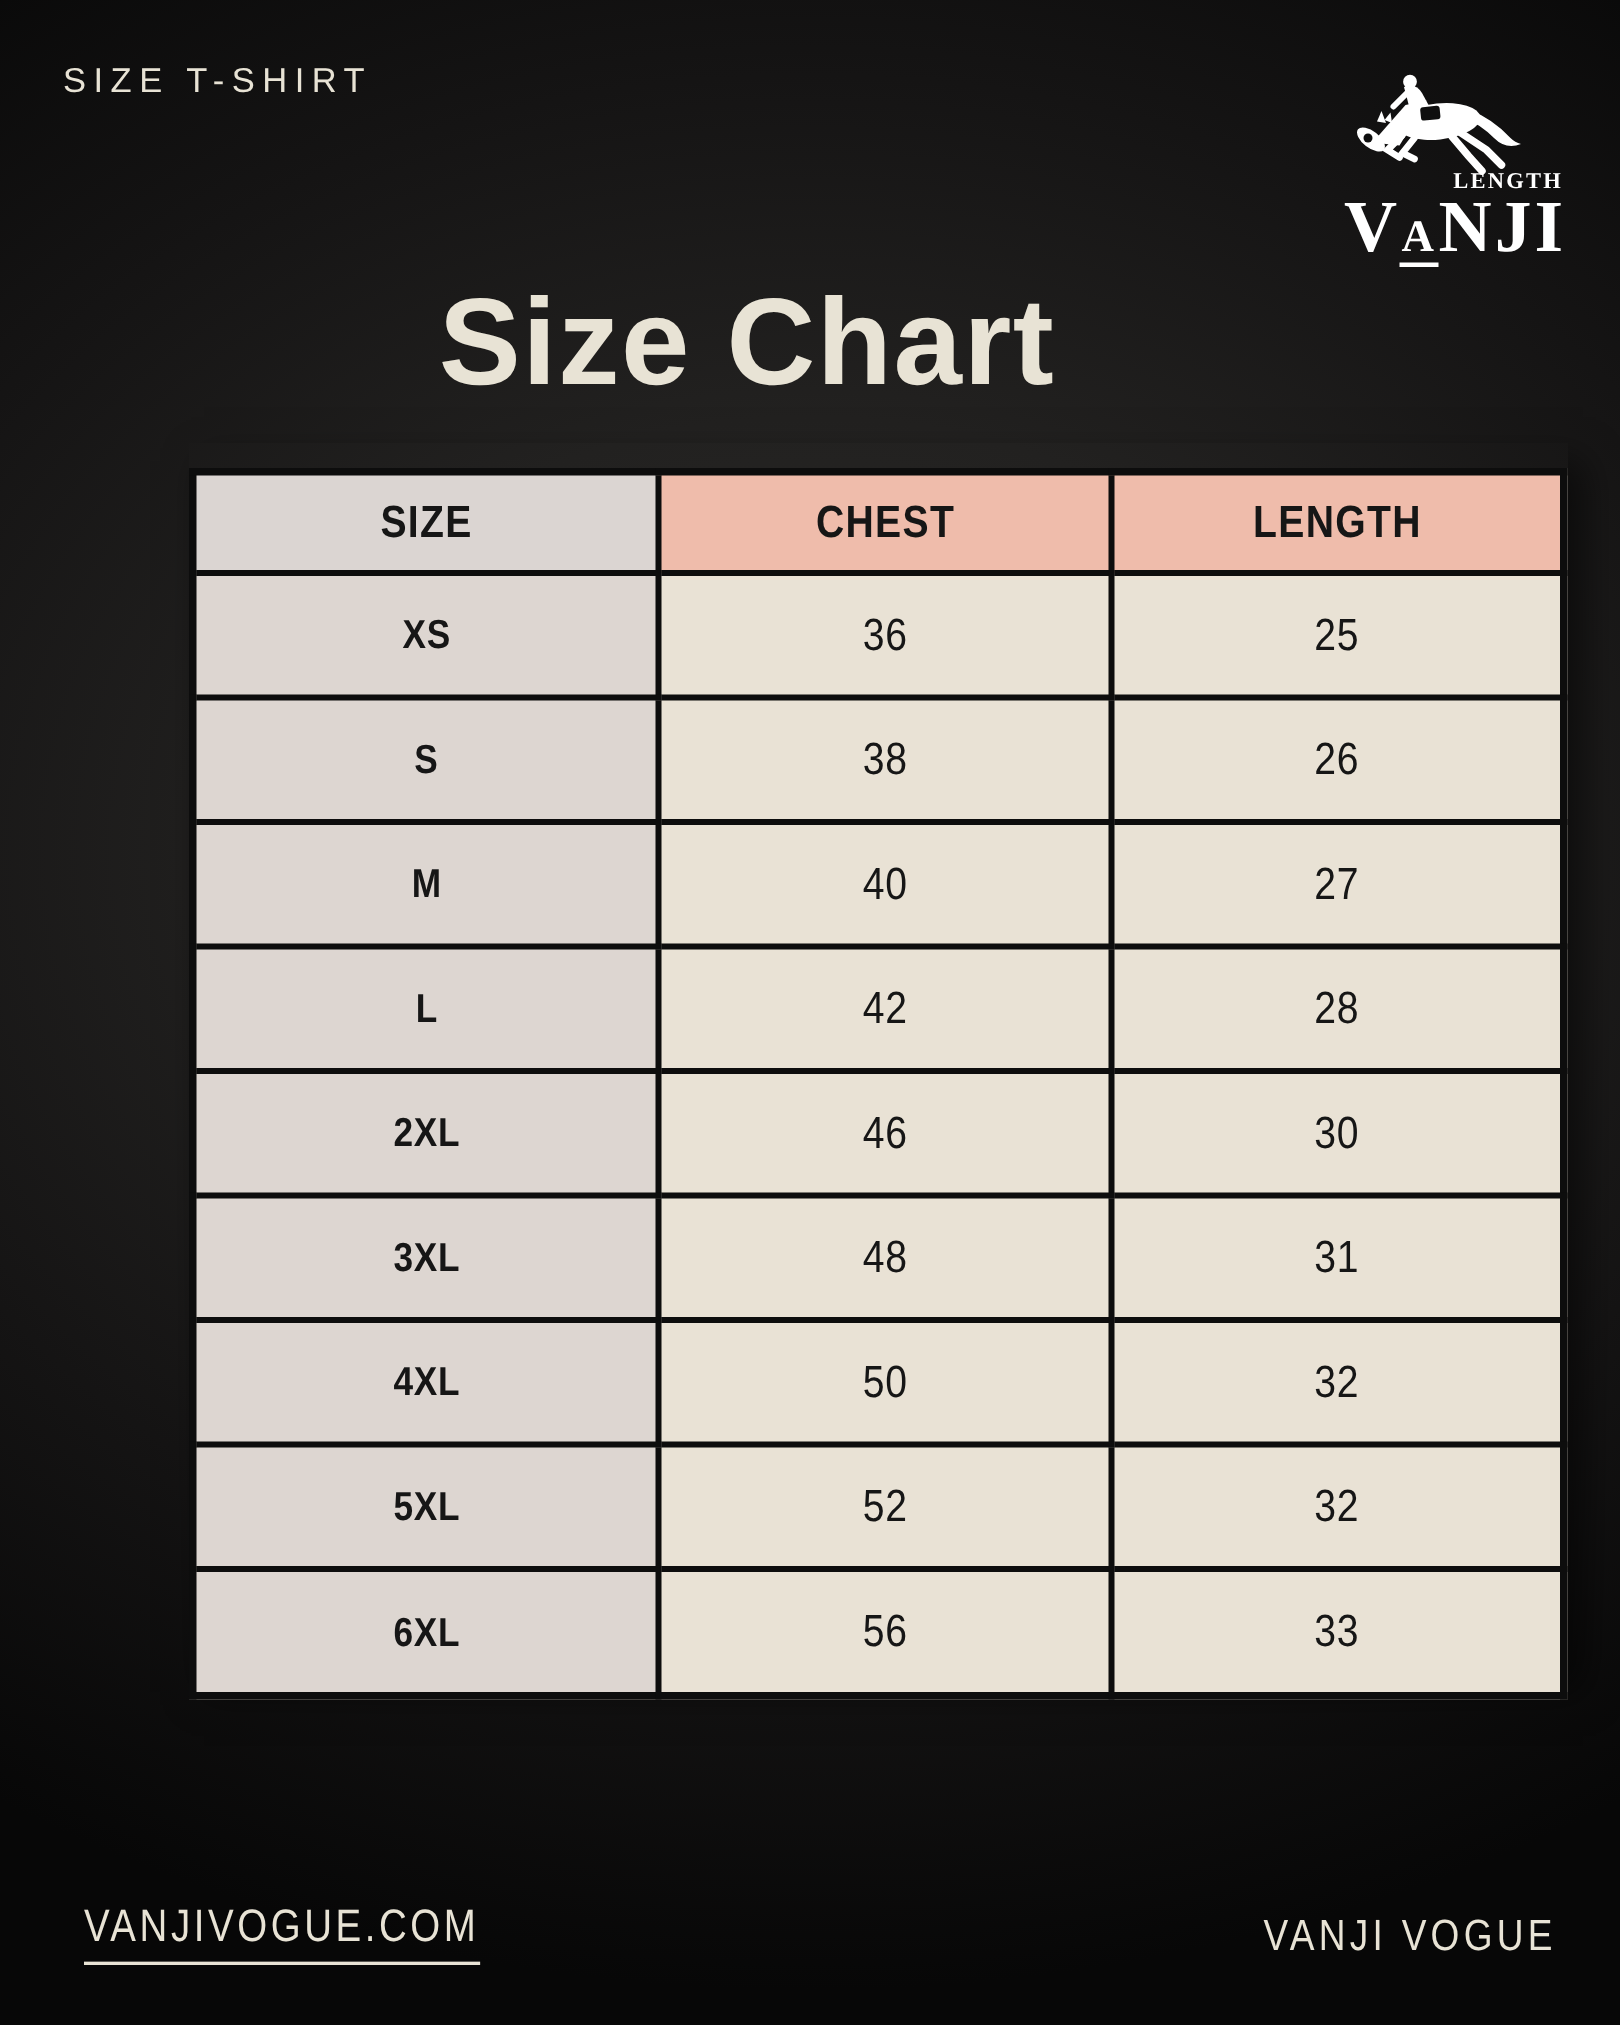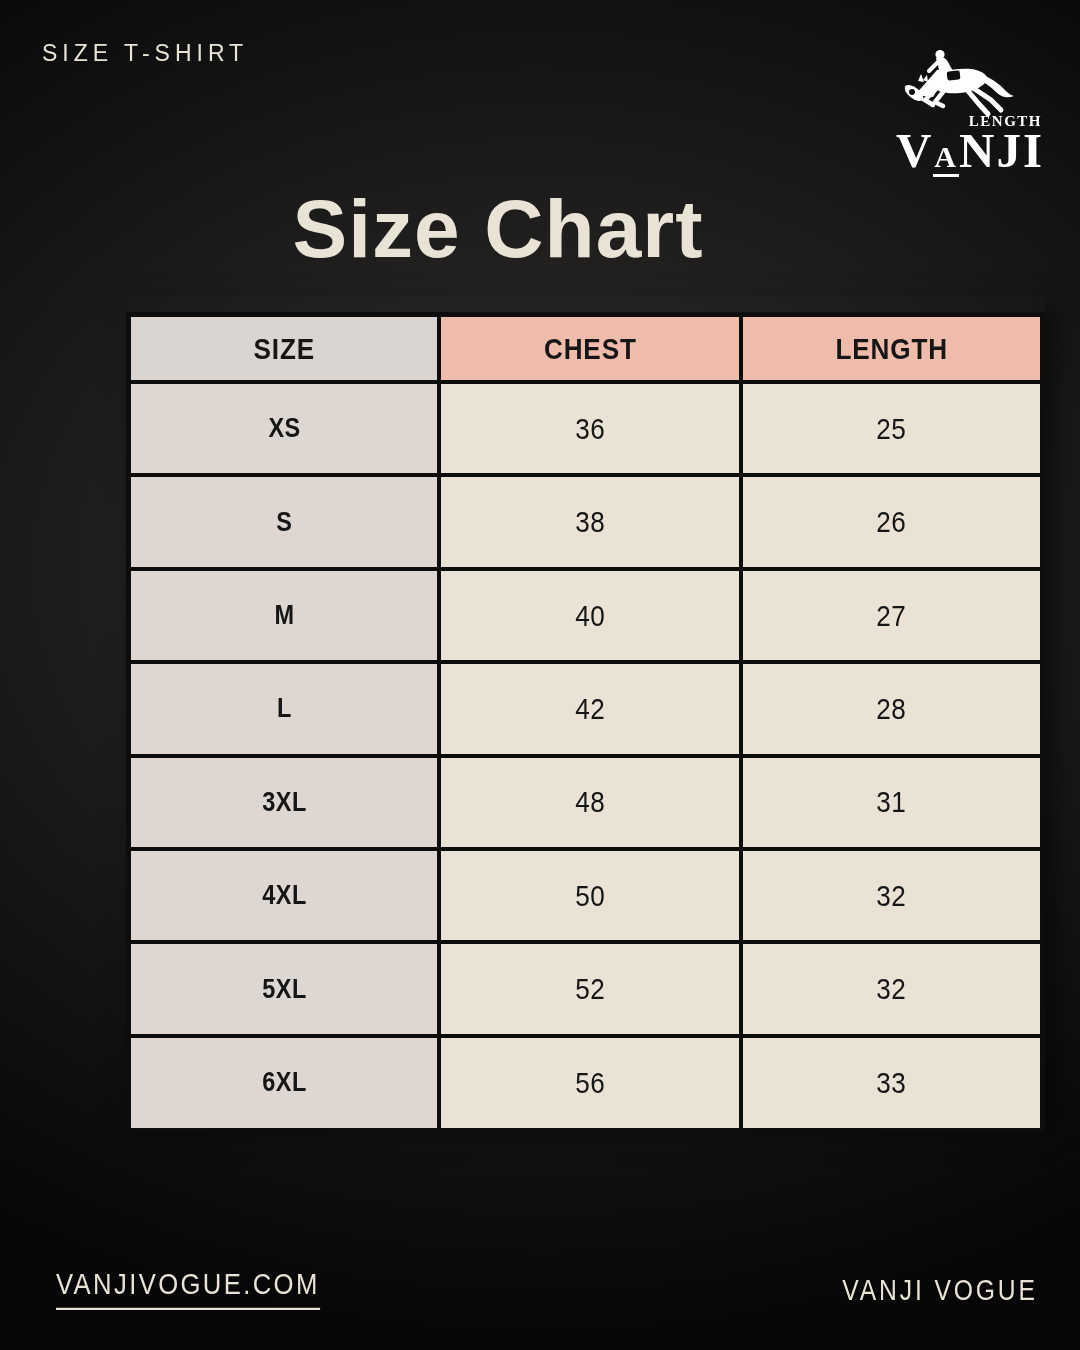--- a/index.html
+++ b/index.html
@@ -166,20 +166,25 @@
     <td class="c-size"><span class="ct">M</span></td>
     <td class="c-val"><span class="ct">40</span></td>
     <td class="c-val"><span class="ct">27</span></td>
   </tr>
         <tr>
     <td class="c-size"><span class="ct">L</span></td>
     <td class="c-val"><span class="ct">42</span></td>
     <td class="c-val"><span class="ct">28</span></td>
   </tr>
         <tr>
+    <td class="c-size"><span class="ct">2XL</span></td>
+    <td class="c-val"><span class="ct">46</span></td>
+    <td class="c-val"><span class="ct">30</span></td>
+  </tr>
+        <tr>
     <td class="c-size"><span class="ct">3XL</span></td>
     <td class="c-val"><span class="ct">48</span></td>
     <td class="c-val"><span class="ct">31</span></td>
   </tr>
         <tr>
     <td class="c-size"><span class="ct">4XL</span></td>
     <td class="c-val"><span class="ct">50</span></td>
     <td class="c-val"><span class="ct">32</span></td>
   </tr>
         <tr>

